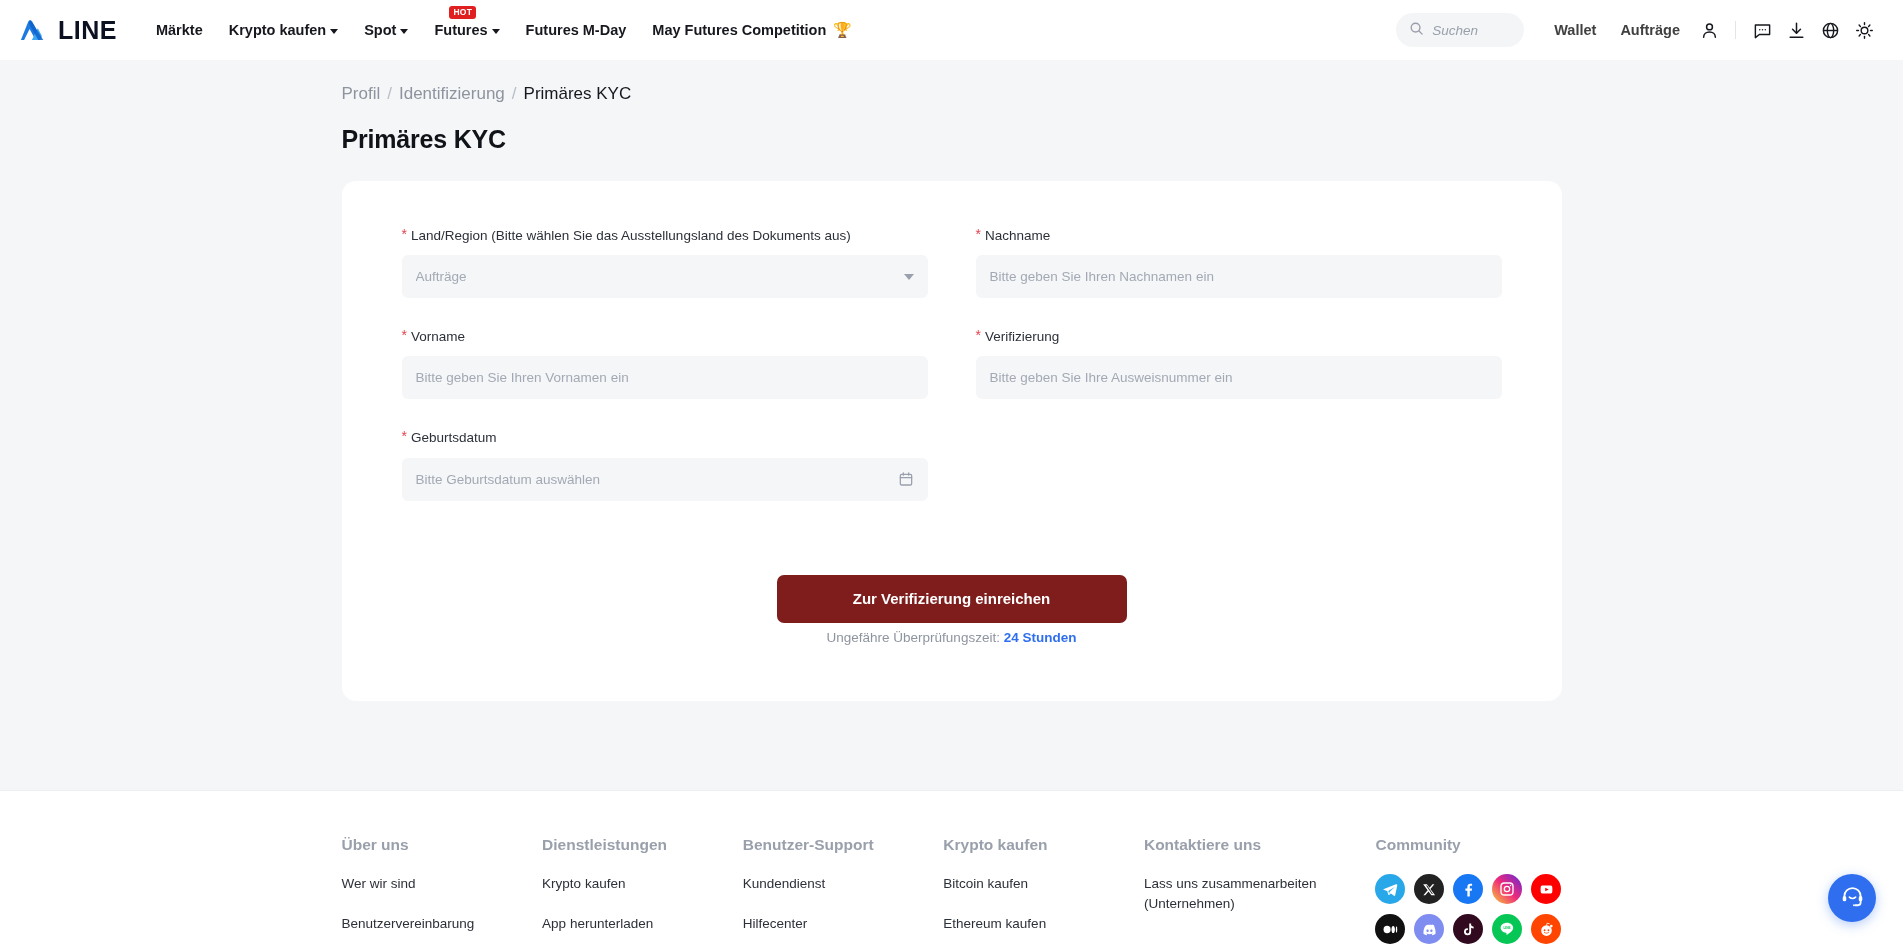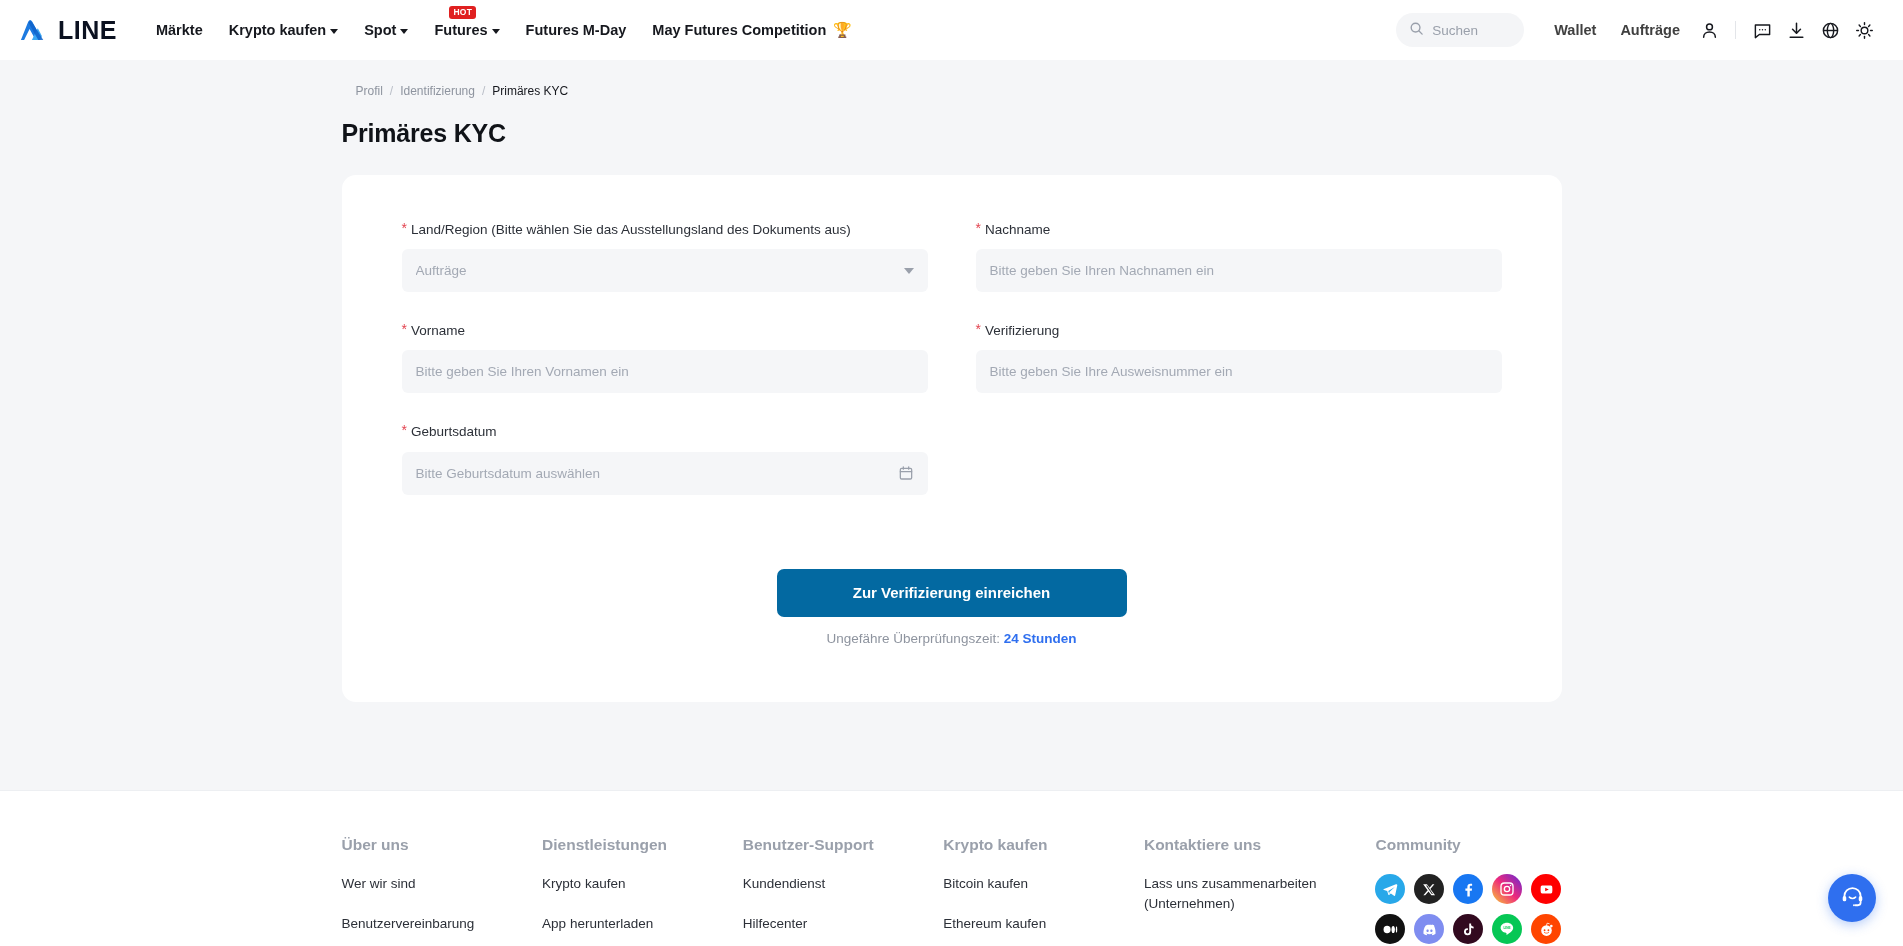--- a/index.html
+++ b/index.html
@@ -91,20 +91,21 @@
     border-radius: 18px;
     height: 34px;
     width: 128px;
     padding: 0 13px;
     cursor: text;
     margin-right: 18px;
   }
   .search-box .ph {
     font-size: 13.5px;
     color: #9aa0ab;
+    font-style: italic;
   }
   .hdr-link {
     font-size: 14.5px;
     font-weight: 600;
     color: #404040;
     padding: 6px 12px;
     cursor: pointer;
     white-space: nowrap;
   }
   .icon-btn {
@@ -130,22 +131,21 @@
   }
   .container {
     width: 1220px;
     margin: 0 auto;
   }
   .breadcrumb {
     display: flex;
     align-items: center;
     gap: 7px;
     padding: 24px 0 0 0;
-    font-size: 12px;
-    margin-left: 14px;
+    font-size: 17px;
   }
   .bc-link { color: #8e949f; cursor: pointer; }
   .bc-sep { color: #b9bec7; }
   .bc-current { color: #16181e; }
 
   .page-title {
     font-size: 25px;
     font-weight: 700;
     color: #101318;
     margin-top: 21px;
@@ -206,31 +206,31 @@
   }
   .cal-icon { color: #9aa0ab; display: flex; }
 
   .submit-area {
     margin-top: 44px;
     text-align: center;
   }
   .submit-btn {
     width: 350px;
     height: 48px;
-    background: #0369a1;
+    background: #7f1d1d;
     color: #ffffff;
     font-size: 15px;
     font-weight: 600;
     border: none;
     border-radius: 7px;
     cursor: pointer;
     font-family: inherit;
   }
   .review-time {
-    margin-top: 14px;
+    margin-top: 7px;
     font-size: 13.5px;
     color: #8e949f;
   }
   .review-time b {
     color: #2f6fef;
     font-weight: 600;
   }
 
   
   .footer {

